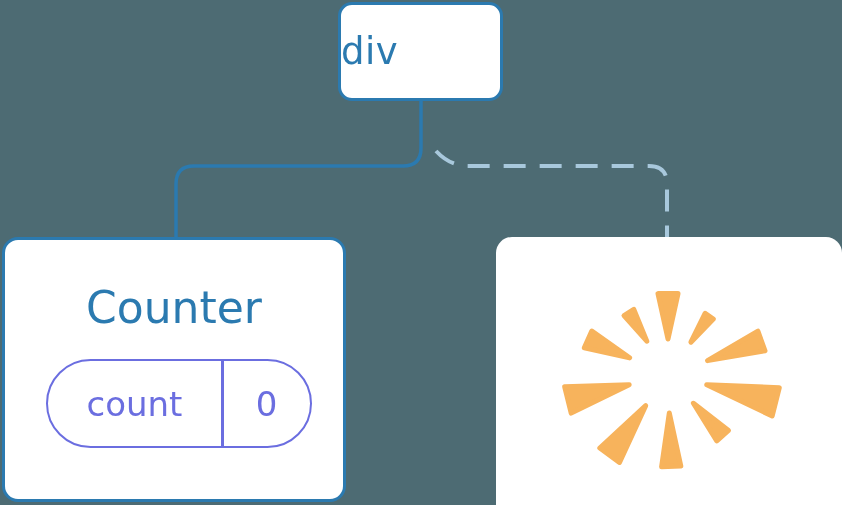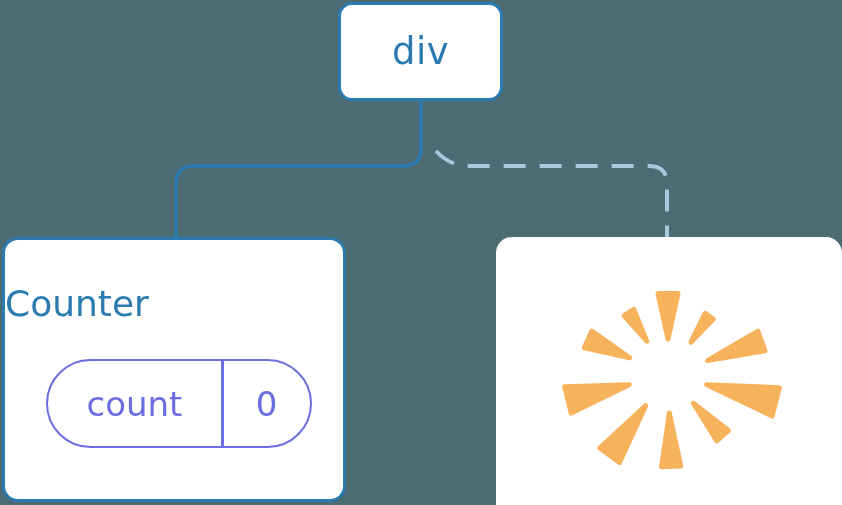--- a/index.html
+++ b/index.html
@@ -30,21 +30,20 @@
   }
   .node-div {
     left: 338px;
     top: 2px;
     width: 165px;
     height: 99px;
     border: 3px solid #2b7ab0;
     border-radius: 14px;
     display: flex;
     align-items: center;
-    justify-content: center;
   }
   .node-div .label {
     color: #2b7ab0;
     font-size: 37px;
     font-weight: 400;
     letter-spacing: 0.5px;
     line-height: 1;
   }
   .node-counter {
     left: 2px;
@@ -52,22 +51,23 @@
     width: 344px;
     height: 265px;
     border: 3px solid #2b7ab0;
     border-radius: 16px;
   }
   .counter-title {
     position: absolute;
     left: 0;
     right: 0;
     top: 46px;
+    text-align: center;
     color: #2b7ab0;
-    font-size: 36px;
+    font-size: 44px;
     font-weight: 400;
     line-height: 1;
   }
   .pill {
     position: absolute;
     left: 41px;
     top: 119px;
     width: 266px;
     height: 89px;
     border: 2.5px solid #6b6ee0;

